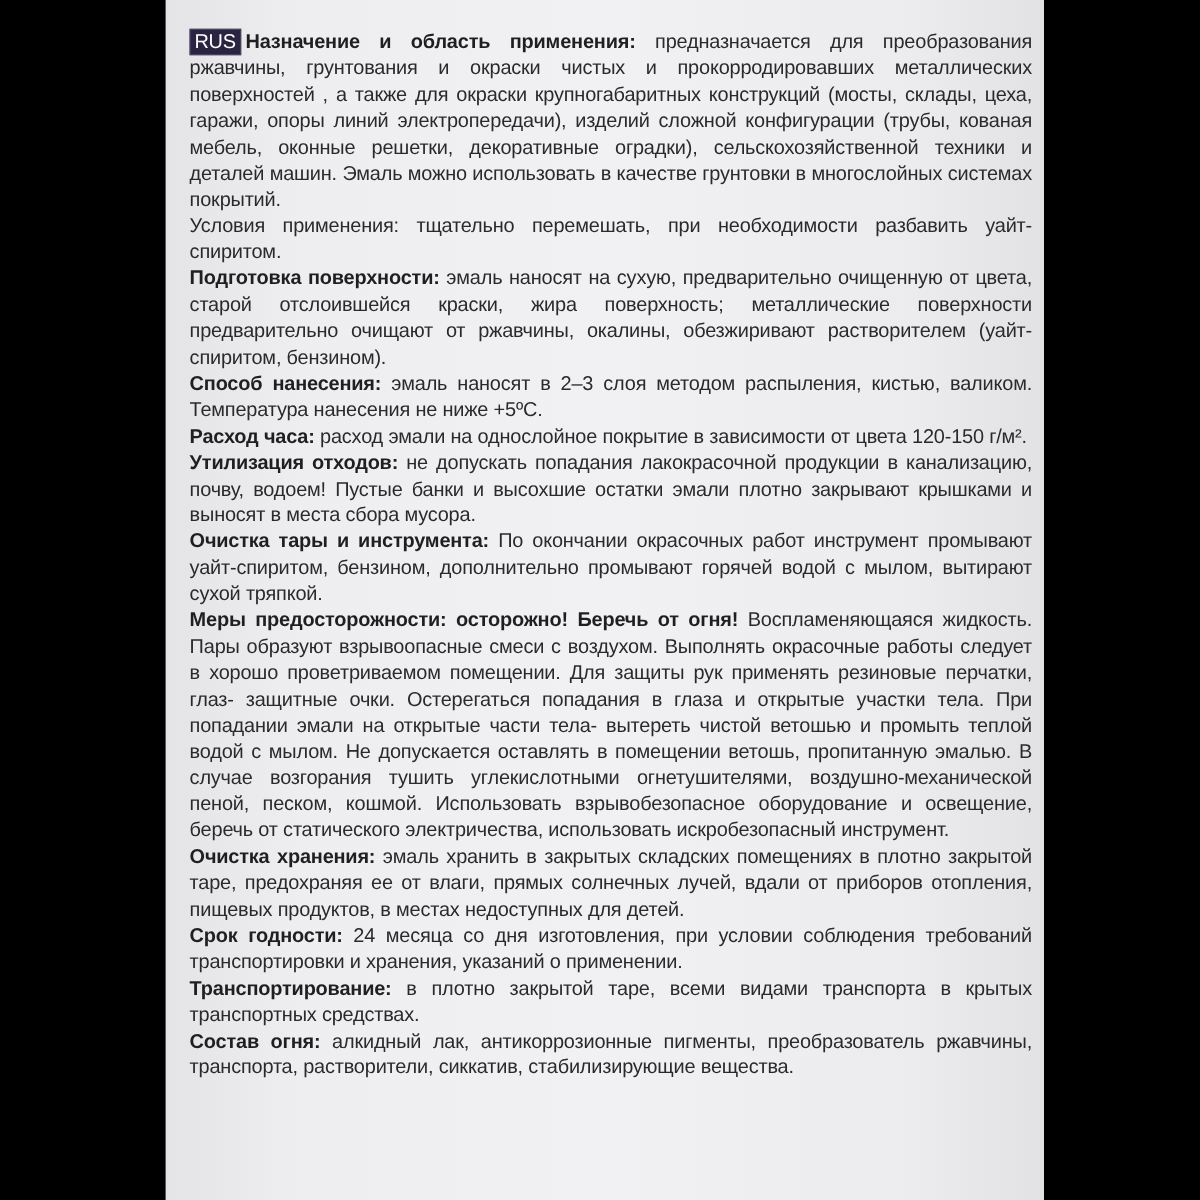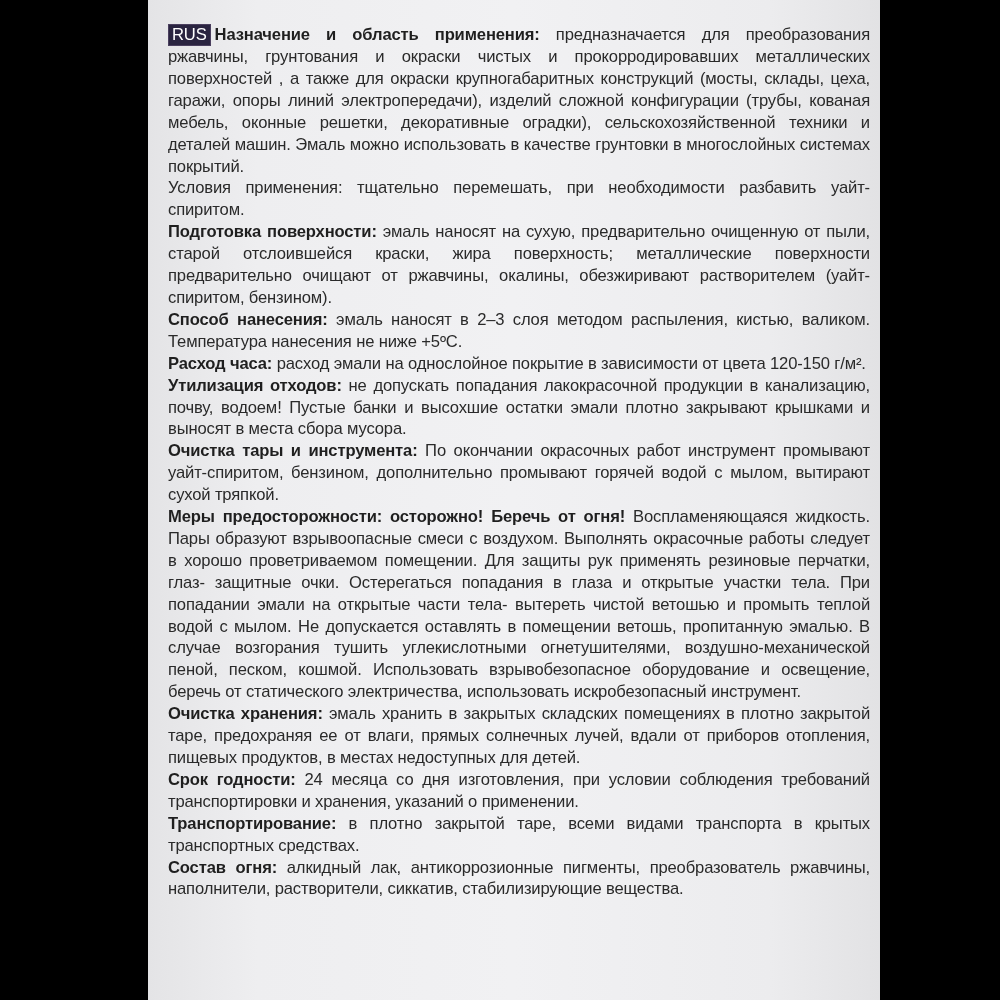--- a/index.html
+++ b/index.html
@@ -5,21 +5,21 @@
     html, body {
       margin: 0;
       padding: 0;
       width: 1000px;
       height: 1000px;
       background: #000000;
       overflow: hidden;
     }
     .label-panel {
       position: absolute;
-      left: 148px;
+      left: 138px;
       top: 0;
       width: 732px;
       height: 1000px;
       background: linear-gradient(to right, #e4e4e6 0%, #eeeef0 15%, #f1f1f3 50%, #ececee 85%, #e2e2e4 100%);
       box-sizing: border-box;
       padding: 24px 10px 0 20px;
       color: #2a2a2a;
       font-family: "Liberation Sans", sans-serif;
       font-size: 16.6px;
       line-height: 21.9px;
@@ -47,34 +47,34 @@
   </style>
 </head>
 <body>
 
 <div class="label-panel">
 
   <p class="section"><span class="rus-badge">RUS</span><span class="heading">Назначение и область применения:</span><span> предназначается для преобразования ржавчины, грунтования и окраски чистых и прокорродировавших металлических поверхностей , а также для окраски крупногабаритных конструкций (мосты, склады, цеха, гаражи, опоры линий электропередачи), изделий сложной конфигурации (трубы, кованая мебель, оконные решетки, декоративные оградки), сельскохозяйственной техники и деталей машин. Эмаль можно использовать в качестве грунтовки в многослойных системах покрытий.</span></p>
 
   <p class="section"><span>Условия применения: тщательно перемешать, при необходимости разбавить уайт-спиритом.</span></p>
 
-  <p class="section"><span class="heading">Подготовка поверхности:</span><span> эмаль наносят на сухую, предварительно очищенную от пыли, старой отслоившейся краски, жира поверхность; металлические поверхности предварительно очищают от ржавчины, окалины, обезжиривают растворителем (уайт-спиритом, бензином).</span></p>
+  <p class="section"><span class="heading">Подготовка поверхности:</span><span> эмаль наносят на сухую, предварительно очищенную от цвета, старой отслоившейся краски, жира поверхность; металлические поверхности предварительно очищают от ржавчины, окалины, обезжиривают растворителем (уайт-спиритом, бензином).</span></p>
 
   <p class="section"><span class="heading">Способ нанесения:</span><span> эмаль наносят в 2–3 слоя методом распыления, кистью, валиком. Температура нанесения не ниже +5ºС.</span></p>
 
   <p class="section"><span class="heading">Расход часа:</span><span> расход эмали на однослойное покрытие в зависимости от цвета 120-150 г/м².</span></p>
 
 
   <p class="section"><span class="heading">Утилизация отходов:</span><span> не допускать попадания лакокрасочной продукции в канализацию, почву, водоем! Пустые банки и высохшие остатки эмали плотно закрывают крышками и выносят в места сбора мусора.</span></p>
 
   <p class="section"><span class="heading">Очистка тары и инструмента:</span><span> По окончании окрасочных работ инструмент промывают уайт-спиритом, бензином, дополнительно промывают горячей водой с мылом, вытирают сухой тряпкой.</span></p>
 
   <p class="section"><span class="heading">Меры предосторожности: осторожно! Беречь от огня!</span><span> Воспламеняющаяся жидкость. Пары образуют взрывоопасные смеси с воздухом. Выполнять окрасочные работы следует в хорошо проветриваемом помещении. Для защиты рук применять резиновые перчатки, глаз- защитные очки. Остерегаться попадания в глаза и открытые участки тела. При попадании эмали на открытые части тела- вытереть чистой ветошью и промыть теплой водой с мылом. Не допускается оставлять в помещении ветошь, пропитанную эмалью. В случае возгорания тушить углекислотными огнетушителями, воздушно-механической пеной, песком, кошмой. Использовать взрывобезопасное оборудование и освещение, беречь от статического электричества, использовать искробезопасный инструмент.</span></p>
 
   <p class="section"><span class="heading">Очистка хранения:</span><span> эмаль хранить в закрытых складских помещениях в плотно закрытой таре, предохраняя ее от влаги, прямых солнечных лучей, вдали от приборов отопления, пищевых продуктов, в местах недоступных для детей.</span></p>
 
   <p class="section"><span class="heading">Срок годности:</span><span> 24 месяца со дня изготовления, при условии соблюдения требований транспортировки и хранения, указаний о применении.</span></p>
 
   <p class="section"><span class="heading">Транспортирование:</span><span> в плотно закрытой таре, всеми видами транспорта в крытых транспортных средствах.</span></p>
 
-  <p class="section"><span class="heading">Состав огня:</span><span> алкидный лак, антикоррозионные пигменты, преобразователь ржавчины, наполнители, растворители, сиккатив, стабилизирующие вещества.</span></p>
+  <p class="section"><span class="heading">Состав огня:</span><span> алкидный лак, антикоррозионные пигменты, преобразователь ржавчины, транспорта, растворители, сиккатив, стабилизирующие вещества.</span></p>
 
 </div>
 
 </body></html>

